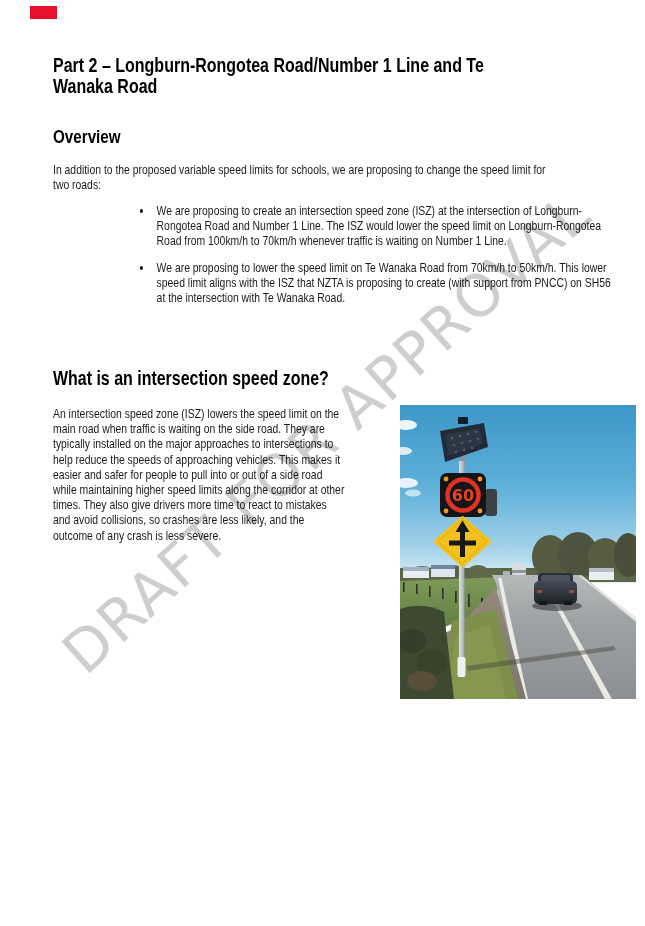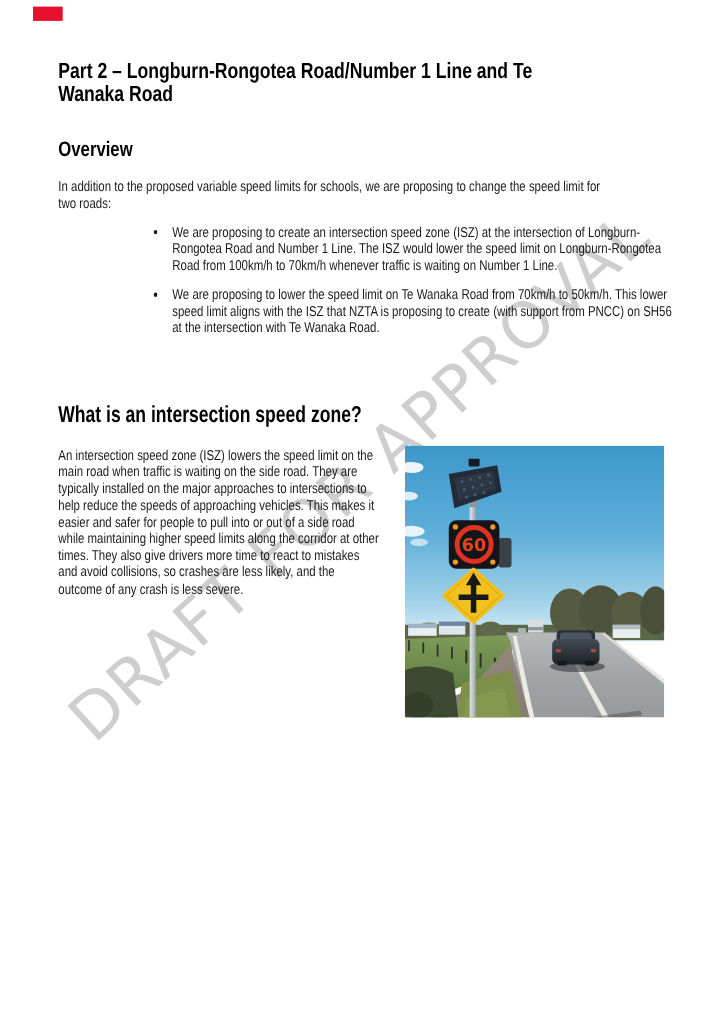--- a/index.html
+++ b/index.html
@@ -22,21 +22,21 @@
   .h-isz{left:53px;top:366px;width:520px;font-size:21px;font-weight:bold;color:#000;
          transform:scaleX(.76);z-index:2;}
 
   .body-text{font-size:13px;line-height:15.2px;color:#1a1a1a;transform:scaleX(.80);z-index:2;}
   .intro{left:53px;top:162px;width:700px;}
   .bullets-wrap{left:55px;top:203px;width:680px;}
   .bullets-wrap ul{margin:0;padding:0 0 0 36px;list-style:disc;}
   .bullets-wrap li{margin:0 0 11px 0;padding-left:6px;}
   .isz-para{left:53px;top:406px;width:450px;}
 
-  .photo{left:368px;top:405px;width:236px;height:247px;z-index:3;overflow:hidden;}
+  .photo{left:400px;top:405px;width:236px;height:294px;z-index:3;overflow:hidden;}
   .photo svg{display:block;}
 </style>
 </head>
 <body>
 
 <div class="page">
 
   <div class="abs red-mark"></div>
 
   <div class="abs watermark">DRAFT FOR APPROVAL</div>

